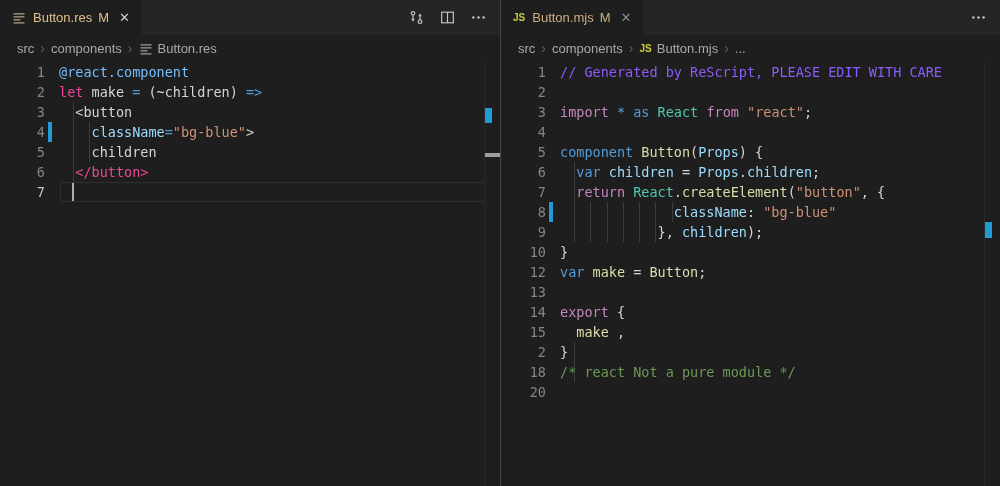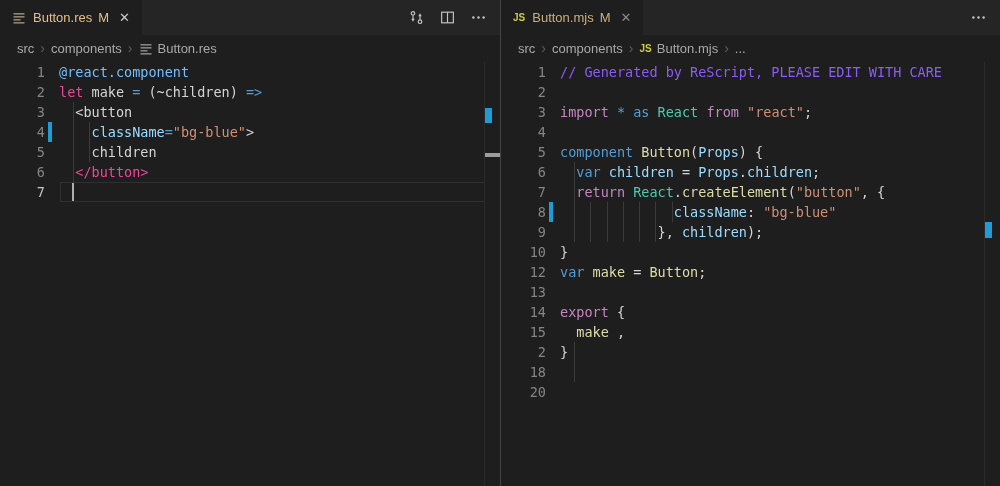--- a/index.html
+++ b/index.html
@@ -188,21 +188,21 @@
         <div class="cline"><span class="lnum">6</span><span class="ltext"><span style="color: rgb(212, 212, 212);">  </span><span style="color: rgb(86, 156, 214);">var</span><span style="color: rgb(212, 212, 212);"> </span><span style="color: rgb(156, 220, 254);">children</span><span style="color: rgb(212, 212, 212);"> = </span><span style="color: rgb(156, 220, 254);">Props</span><span style="color: rgb(212, 212, 212);">.</span><span style="color: rgb(156, 220, 254);">children</span><span style="color: rgb(212, 212, 212);">;</span></span></div>
         <div class="cline"><span class="lnum">7</span><span class="ltext"><span style="color: rgb(212, 212, 212);">  </span><span style="color: rgb(197, 134, 192);">return</span><span style="color: rgb(212, 212, 212);"> </span><span style="color: rgb(78, 201, 176);">React</span><span style="color: rgb(212, 212, 212);">.</span><span style="color: rgb(220, 220, 170);">createElement</span><span style="color: rgb(212, 212, 212);">(</span><span style="color: rgb(206, 145, 120);">"button"</span><span style="color: rgb(212, 212, 212);">, {</span></span></div>
         <div class="cline"><span class="lnum">8</span><span class="ltext"><span style="color: rgb(212, 212, 212);">              </span><span style="color: rgb(156, 220, 254);">className</span><span style="color: rgb(212, 212, 212);">: </span><span style="color: rgb(206, 145, 120);">"bg-blue"</span></span></div>
         <div class="cline"><span class="lnum">9</span><span class="ltext"><span style="color: rgb(212, 212, 212);">            }, </span><span style="color: rgb(156, 220, 254);">children</span><span style="color: rgb(212, 212, 212);">);</span></span></div>
         <div class="cline"><span class="lnum">10</span><span class="ltext"><span style="color: rgb(212, 212, 212);">}</span></span></div>
         <div class="cline"><span class="lnum">12</span><span class="ltext"><span style="color: rgb(86, 156, 214);">var</span><span style="color: rgb(212, 212, 212);"> </span><span style="color: rgb(220, 220, 170);">make</span><span style="color: rgb(212, 212, 212);"> = </span><span style="color: rgb(220, 220, 170);">Button</span><span style="color: rgb(212, 212, 212);">;</span></span></div>
         <div class="cline"><span class="lnum">13</span><span class="ltext"></span></div>
         <div class="cline"><span class="lnum">14</span><span class="ltext"><span style="color: rgb(197, 134, 192);">export</span><span style="color: rgb(212, 212, 212);"> {</span></span></div>
         <div class="cline"><span class="lnum">15</span><span class="ltext"><span style="color: rgb(212, 212, 212);">  </span><span style="color: rgb(220, 220, 170);">make</span><span style="color: rgb(212, 212, 212);"> ,</span></span></div>
         <div class="cline"><span class="lnum">2</span><span class="ltext"><span style="color: rgb(212, 212, 212);">}</span></span></div>
-        <div class="cline"><span class="lnum">18</span></div>
+        <div class="cline"><span class="lnum">18</span><span class="ltext"><span style="color: rgb(106, 153, 85);">/* react Not a pure module */</span></span></div>
         <div class="cline"><span class="lnum">20</span><span class="ltext"></span></div>
         <div class="gutter-mod" style="top: 140px; height: 20px; background: rgb(31, 156, 214);"></div>
         <div class="ruler">
           <div class="mark" style="top: 160px; height: 16px; left: 0px; width: 7px; background: rgb(31, 156, 214);"></div>
         </div>
       </div>
     </section>
 </div>
 
 </body></html>

